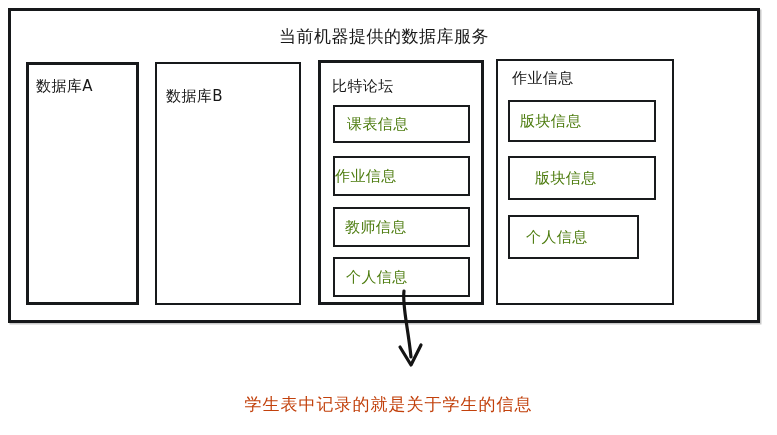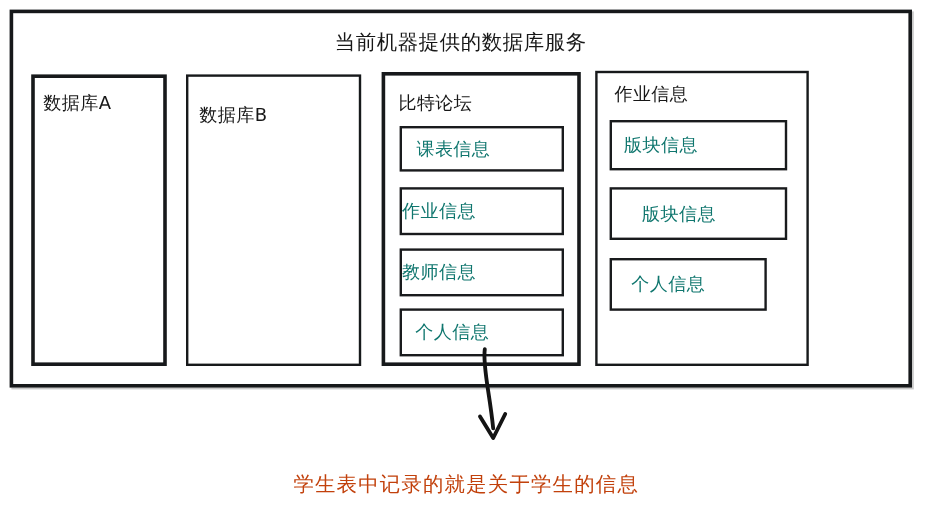--- a/index.html
+++ b/index.html
@@ -89,33 +89,33 @@
     box-sizing: border-box;
     background: #ffffff;
     display: flex;
     align-items: center;
   }
 
   .sub-label {
     font-size: 15px;
     line-height: 18px;
     letter-spacing: 0.4px;
-    color: #0f766e;
+    color: #4d7c0f;
     white-space: nowrap;
   }
 
   
   #sub-edu-0 { left: 333px; top: 105px; width: 137px; height: 38px; }
   #sub-edu-1 { left: 333px; top: 156px; width: 137px; height: 40px; }
   #sub-edu-2 { left: 333px; top: 207px; width: 137px; height: 40px; }
   #sub-edu-3 { left: 333px; top: 257px; width: 137px; height: 40px; }
 
   #sub-edu-0 .sub-label { padding-left: 12px; }
   #sub-edu-1 .sub-label { }
-  #sub-edu-2 .sub-label { }
+  #sub-edu-2 .sub-label { padding-left: 10px; }
   #sub-edu-3 .sub-label { padding-left: 11px; }
 
   
   #sub-forum-0 { left: 508px; top: 100px; width: 148px; height: 42px; }
   #sub-forum-1 { left: 508px; top: 156px; width: 148px; height: 44px; }
   #sub-forum-2 { left: 508px; top: 215px; width: 131px; height: 44px; }
 
   #sub-forum-0 .sub-label { padding-left: 10px; }
   #sub-forum-1 .sub-label { padding-left: 25px; }
   #sub-forum-2 .sub-label { padding-left: 16px; }

